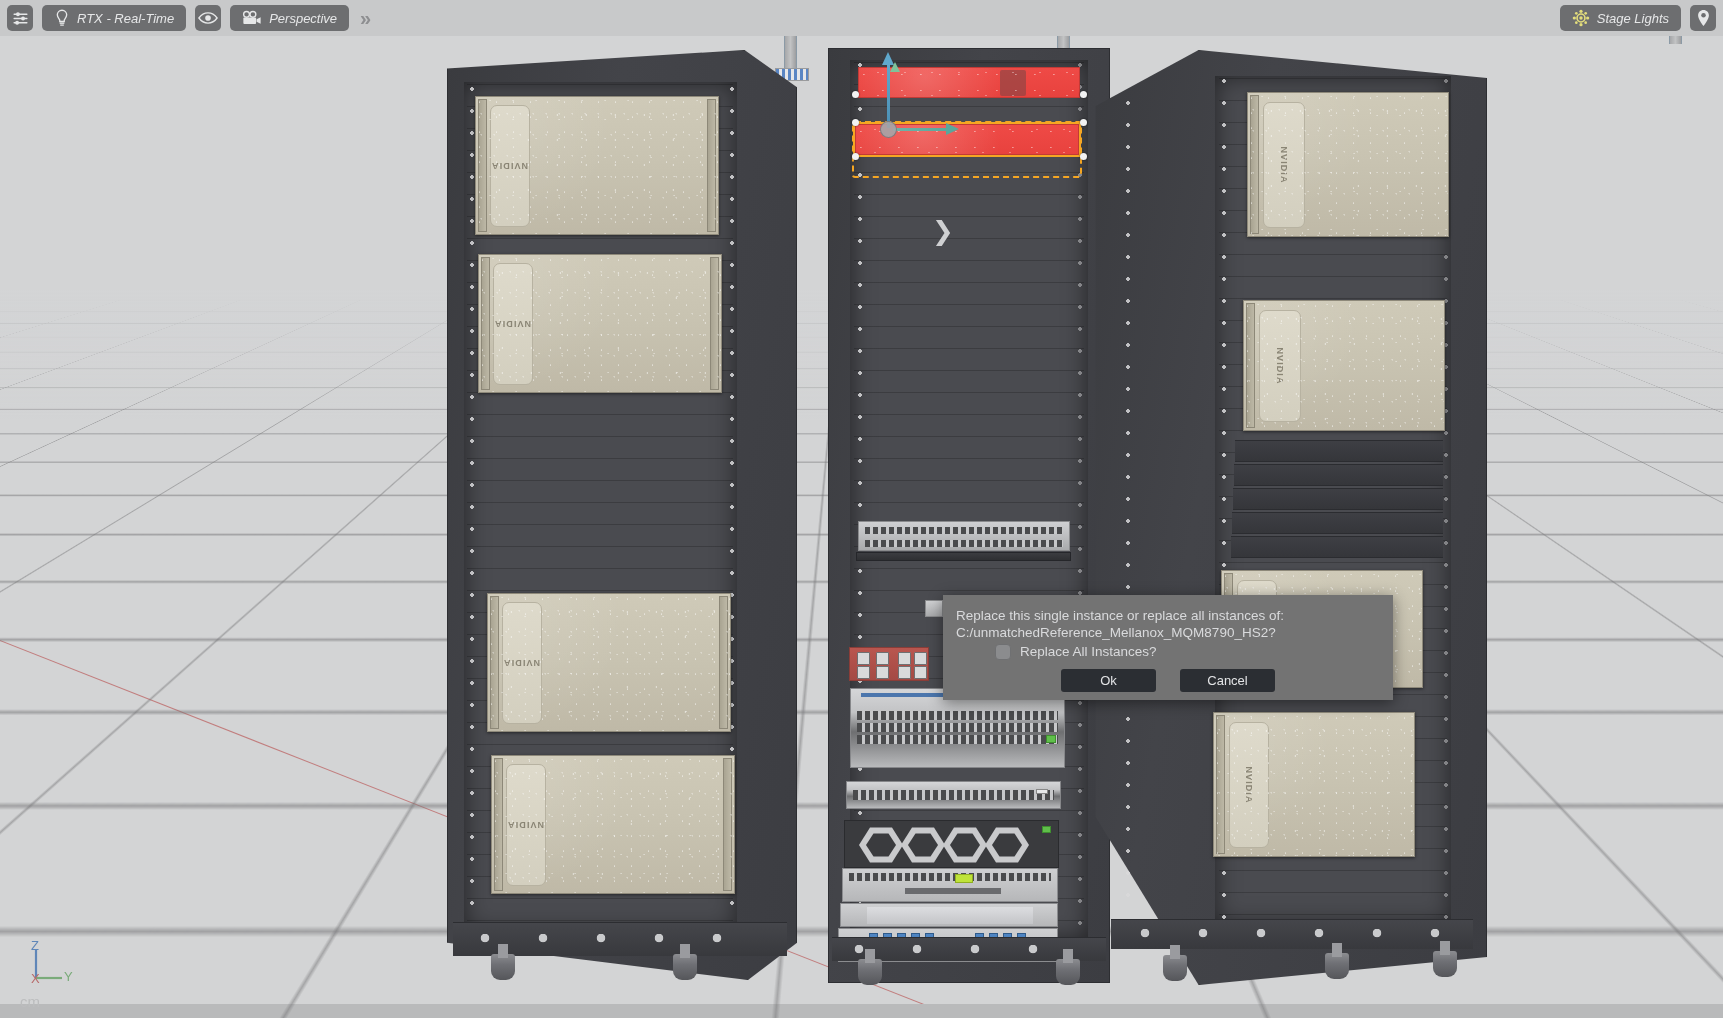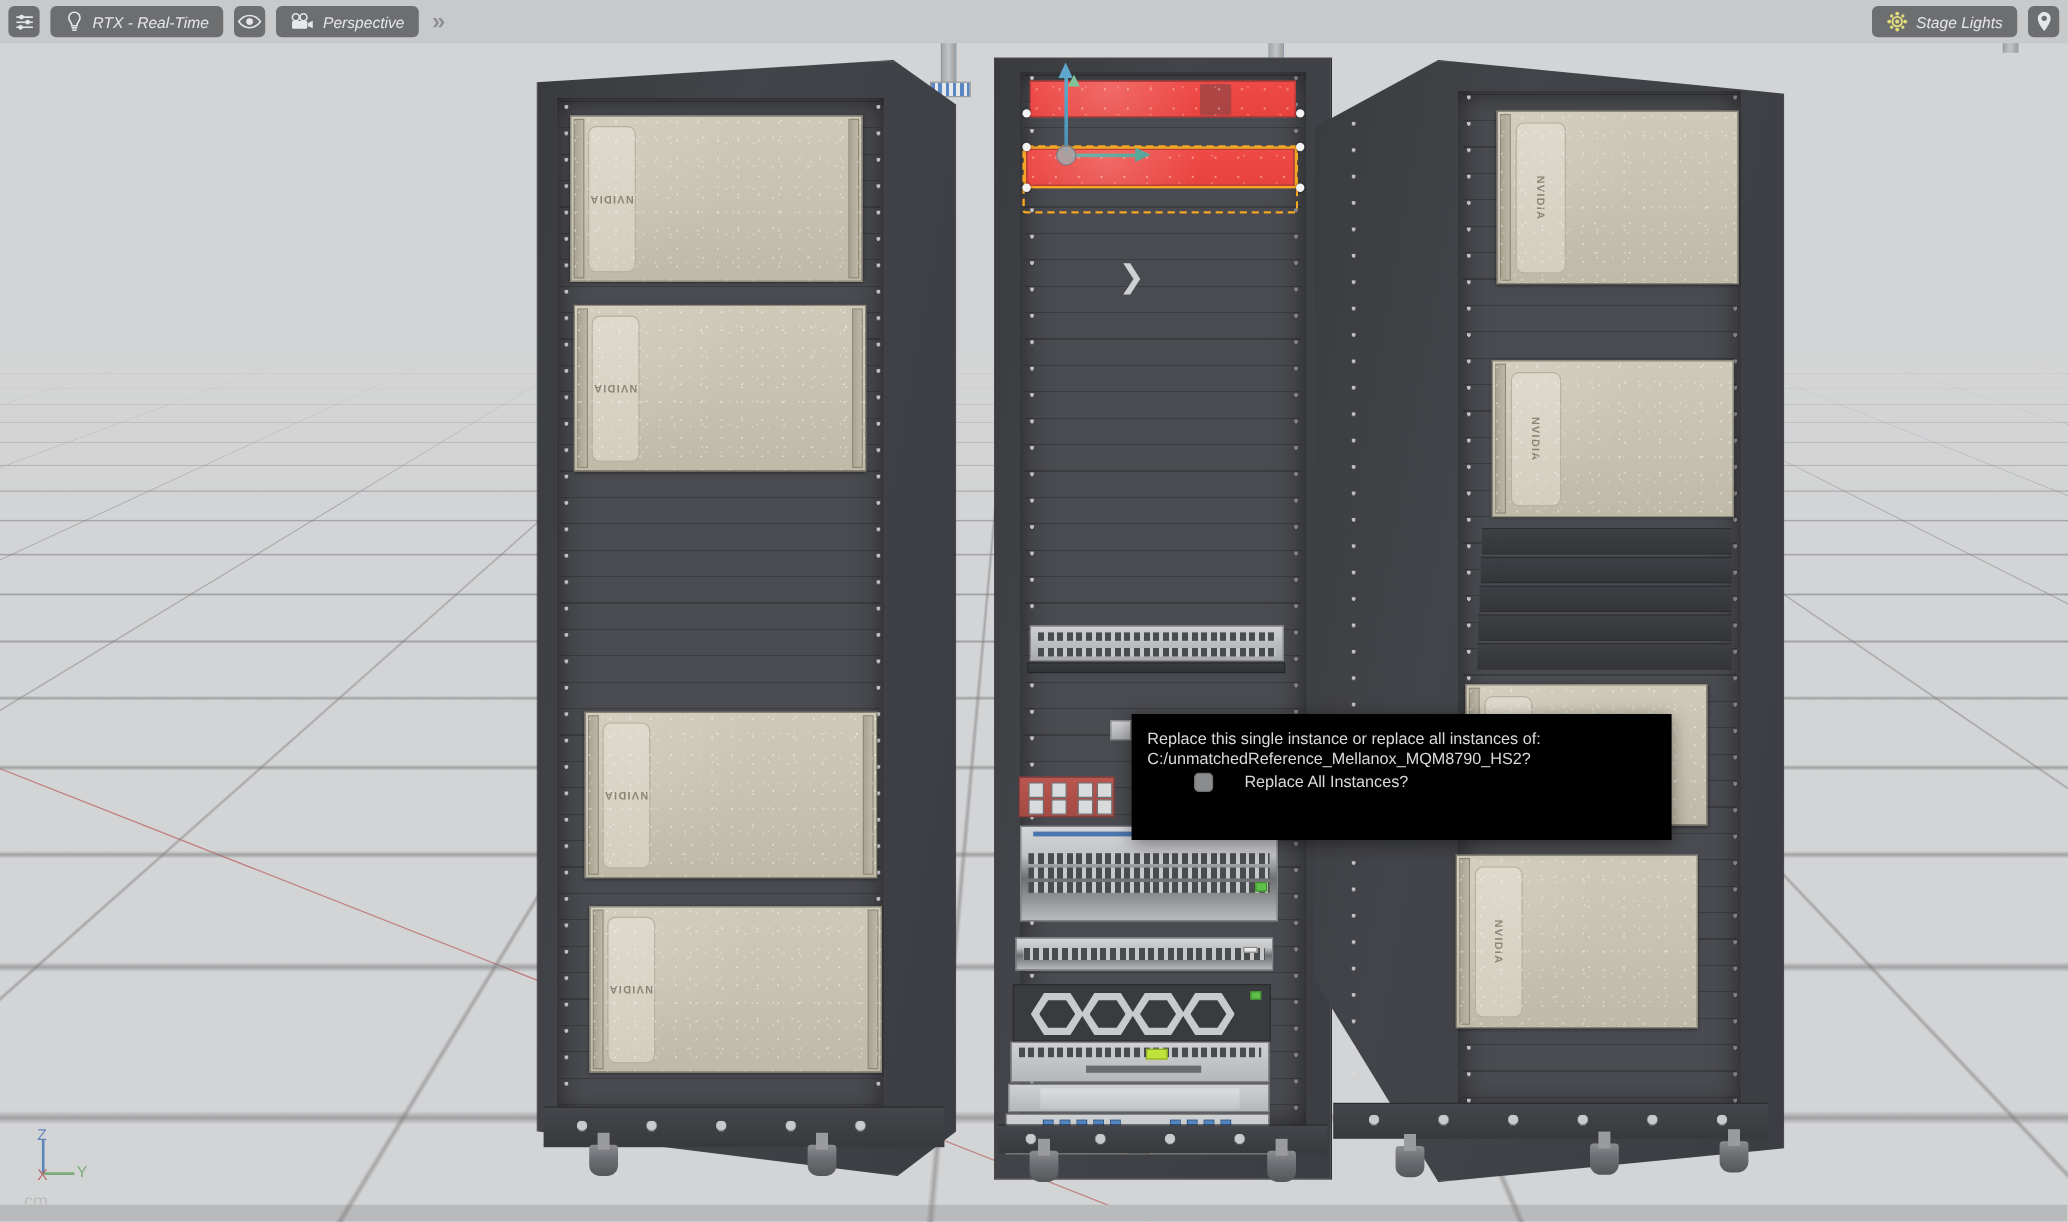--- a/index.html
+++ b/index.html
@@ -293,28 +293,28 @@
     position:absolute; right:0; top:36px; z-index:35;
     background: rgba(108,109,112,.72);
     color:#eaeaec; font-size:13px; line-height:17px;
     padding:4px 10px 6px 18px; text-align:right;
     border-radius:0 0 0 3px;
   }
 
   
   #dialog{
     position:absolute; left:943px; top:595px; width:450px; height:105px;
-    background:#000000; z-index:60;
+    background:#737373; z-index:60;
     box-shadow: 0 3px 14px rgba(0,0,0,.45);
   }
   .dlg-line{ color:#d9dadc; font-size:13.5px; line-height:17px; }
   #dlg-text{ position:absolute; left:13px; top:12px; }
   .dlg-check-row{
     position:absolute; left:52px; top:48px;
-    display:flex; align-items:flex-end; gap:26px;
+    display:flex; align-items:flex-end; gap:9px;
   }
   .dlg-checkbox{
     width:16px;height:16px;border-radius:4px;background:#8b8c8e;border:1px solid #6f7072;cursor:pointer;
   }
   .dlg-btn-row{
     position:absolute; left:0; right:0; bottom:8px;
     display:flex; justify-content:center; gap:24px;
   }
   .dlg-btn{
     width:95px;height:23px;background:#2b2e33;border:none;border-radius:3px;
@@ -616,20 +616,24 @@
 
   <div id="dialog">
     <div id="dlg-text">
       <div class="dlg-line">Replace this single instance or replace all instances of:</div>
       <div class="dlg-line">C:/unmatchedReference_Mellanox_MQM8790_HS2?</div>
     </div>
     <div class="dlg-check-row">
       <div class="dlg-checkbox"></div>
       <span class="dlg-line">Replace All Instances?</span>
     </div>
+    <div class="dlg-btn-row">
+      <button class="dlg-btn">Ok</button>
+      <button class="dlg-btn">Cancel</button>
+    </div>
   </div>
 
   <div id="axis-gizmo">
     <svg width="80" height="52" viewBox="0 0 80 52">
       <line x1="22" y1="40" x2="22" y2="12" stroke="#5f86b8" stroke-width="2.2"></line>
       <line x1="22" y1="40" x2="48" y2="40" stroke="#7aab7a" stroke-width="2.2"></line>
     </svg>
     <span class="ax-label" style="left:17px;top:0px;color:#5f86b8;">Z</span>
     <span class="ax-label" style="left:17px;top:33px;color:#b86a6a;">X</span>
     <span class="ax-label" style="left:50px;top:31px;color:#7aab7a;">Y</span>

